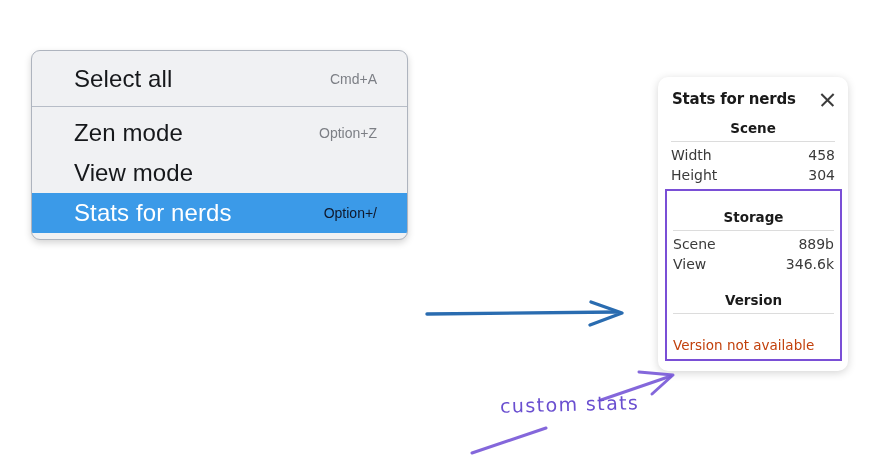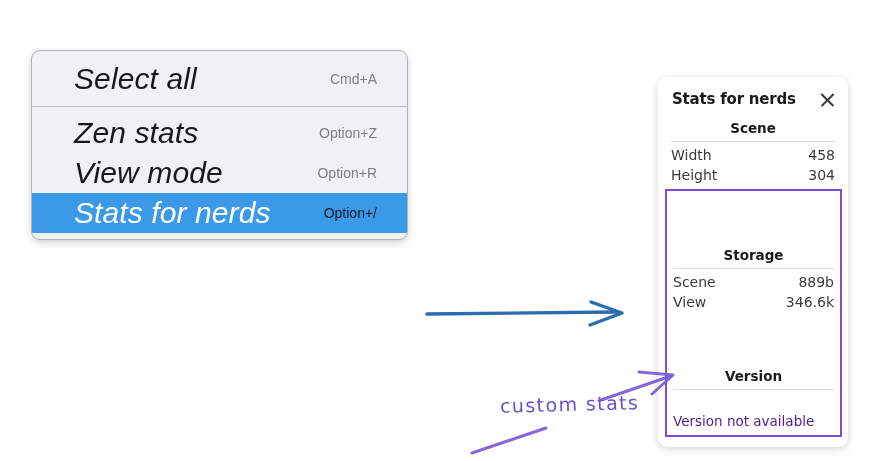--- a/index.html
+++ b/index.html
@@ -26,23 +26,22 @@
   .ctx-group{padding:6px 0 6px 0;}
   .ctx-group.first{padding:8px 0 7px 0;}
   .ctx-sep{height:1px;background:#B7BDC7;width:100%;}
   .ctx-item{
     display:flex;align-items:center;justify-content:space-between;
     padding:3px 30px 4px 42px;
     height:40px;
     box-sizing:border-box;
   }
   .ctx-item .lbl{
-    font-size:30px;color:#16181B;letter-spacing:0.1px;
+    font-size:24px;color:#16181B;letter-spacing:0.1px;
     white-space:nowrap;
-    font-style:italic;
   }
   .ctx-item .sc{
     font-size:14px;color:#7C7F85;white-space:nowrap;
   }
   .ctx-item.selected{background:#3B9AE8;}
   .ctx-item.selected .lbl{color:#ffffff;}
   .ctx-item.selected .sc{color:#0f172a;}
 
   
   .stats-panel{
@@ -78,29 +77,29 @@
     text-align:center;font-size:13.5px;font-weight:bold;color:#1A1A1A;
     padding:12px 0 5px 0;
   }
   .sp-rule{height:1px;background:#DCDCDC;margin:0 0 3px 0;}
   .sp-row{
     display:flex;justify-content:space-between;align-items:baseline;
     font-size:14px;color:#3A3A3A;padding:2px 0 2px 0;
   }
   .sp-row .k{white-space:nowrap;}
   .sp-row .v{white-space:nowrap;}
-  .sp-note{font-size:13.5px;color:#4c1d95;padding:3px 0 2px 0;white-space:nowrap;margin-top:20px;}
+  .sp-note{font-size:13.5px;color:#c2410c;padding:3px 0 2px 0;white-space:nowrap;margin-top:20px;}
 
   
   .sp-highlight{
     border:2px solid #7A4FD6;
     margin:4px 6px 2px 7px;
     padding:0 6px 4px 6px;
   }
-  .sp-highlight .sp-head{padding-top:18px;margin-top:38px;}
+  .sp-highlight .sp-head{padding-top:18px;}
 
   
   .anno-svg{position:absolute;left:0;top:0;width:873px;height:461px;pointer-events:none;}
   .anno-text{
     position:absolute;
     left:500px;top:393px;
     font-family:"DejaVu Sans", sans-serif;
     font-size:19px;
     color:#6A4FD0;
     letter-spacing:1.4px;
@@ -120,26 +119,25 @@
       <div class="ctx-item">
         <span class="lbl">Select all</span>
         <span class="sc">Cmd+A</span>
       </div>
     </div>
 
     <div class="ctx-sep"></div>
 
     <div class="ctx-group">
       <div class="ctx-item">
-        <span class="lbl">Zen stats</span>
+        <span class="lbl">Zen mode</span>
         <span class="sc">Option+Z</span>
       </div>
       <div class="ctx-item">
         <span class="lbl">View mode</span>
-        <span class="sc">Option+R</span>
       </div>
       <div class="ctx-item selected">
         <span class="lbl">Stats for nerds</span>
         <span class="sc">Option+/</span>
       </div>
     </div>
 
   </div>
 
   <div class="stats-panel">

